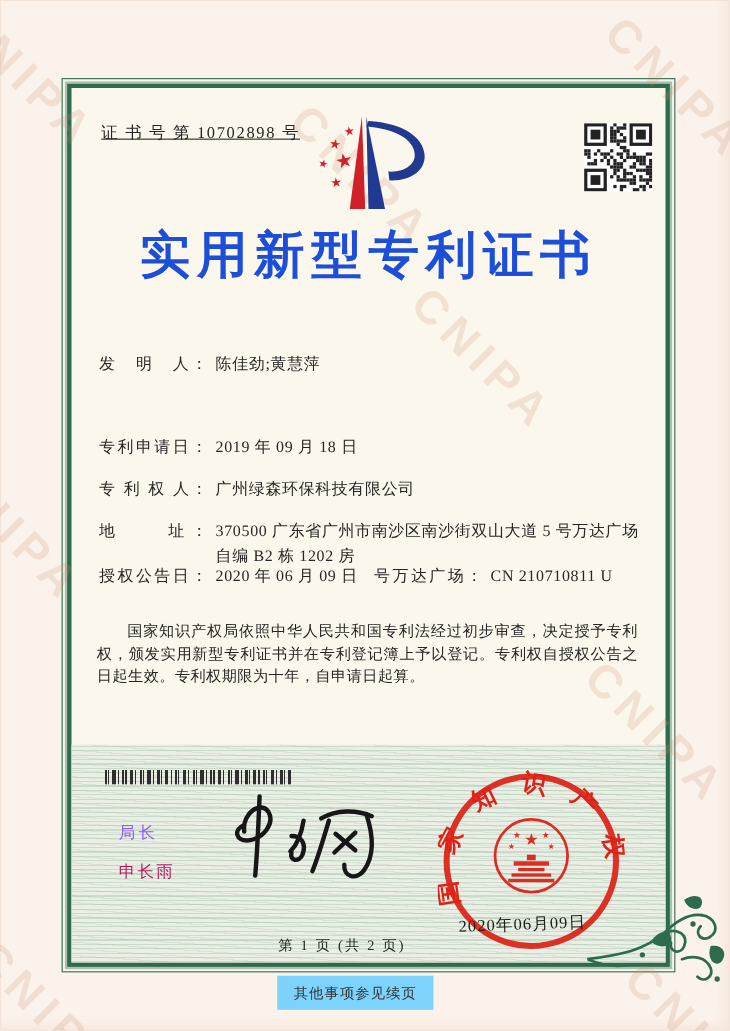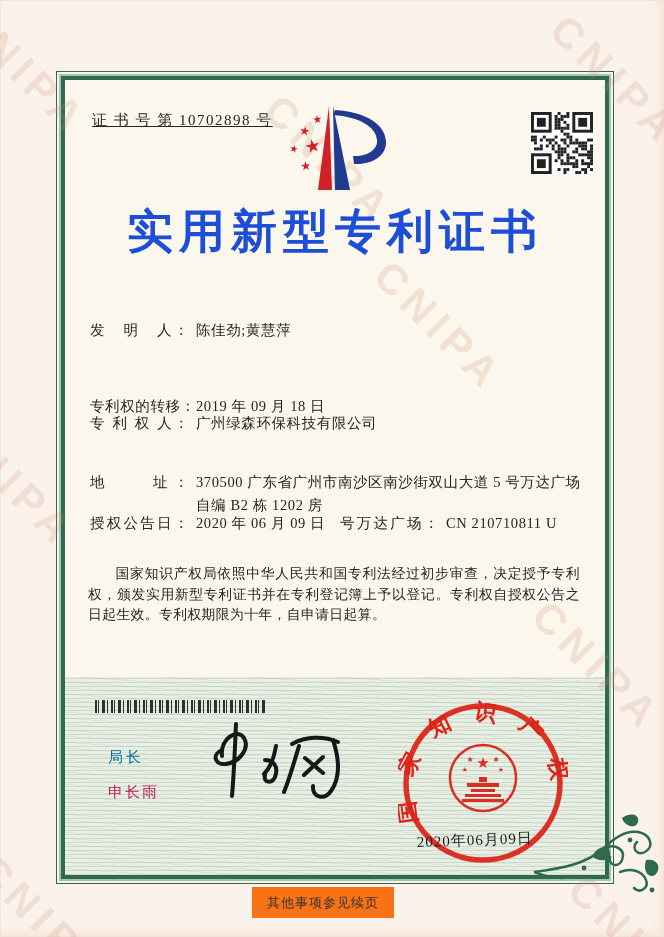--- a/index.html
+++ b/index.html
@@ -33,28 +33,28 @@
   .row{position:absolute;left:90px;font-size:14.5px;white-space:nowrap;z-index:5;letter-spacing:0.6px;}
   .lbl{display:inline-block;width:99px;text-align:justify;text-align-last:justify;
     -moz-text-align-last:justify;margin-right:7px;}
   .paras{position:absolute;left:88px;top:564px;width:492px;font-size:13.8px;
     line-height:20.5px;text-align:justify;letter-spacing:0.4px;z-index:5;}
   .paras p{margin:0;text-indent:2em;}
   .barcode{position:absolute;left:95px;top:700px;width:170px;height:13px;z-index:5;
     background:repeating-linear-gradient(90deg,#2e2e2e 0 2px,rgba(0,0,0,0) 2px 3px,
       #2e2e2e 3px 4px,rgba(0,0,0,0) 4px 7px,#2e2e2e 7px 10px,rgba(0,0,0,0) 10px 12px,
       #2e2e2e 12px 13px,rgba(0,0,0,0) 13px 16px);}
-  .officer-title{position:absolute;left:108px;top:748px;font-size:15px;letter-spacing:3px;z-index:5;color:#0369a1;}
+  .officer-title{position:absolute;left:108px;top:748px;font-size:15px;letter-spacing:3px;z-index:5;color:#8b5cf6;}
   .officer-name{position:absolute;left:108px;top:783px;font-size:15px;letter-spacing:2px;z-index:5;color:#be185d;}
   .sig{position:absolute;left:192px;top:716px;z-index:5;}
   .seal{position:absolute;left:398px;top:698px;z-index:6;}
   .pagenum{position:absolute;left:56px;top:851px;width:510px;text-align:center;
     font-size:13px;letter-spacing:2px;z-index:5;}
   .flourish{position:absolute;left:534px;top:810px;z-index:7;}
-  .note{position:absolute;left:252px;top:887px;width:142px;height:31px;background:#f97316;
+  .note{position:absolute;left:252px;top:887px;width:142px;height:31px;background:#7dd3fc;
     text-align:center;line-height:31px;font-size:13px;letter-spacing:1px;z-index:5;color:#333;}
 </style>
 </head>
 <body>
 
 <div class="sheet">
 
   <span class="wm" style="left:-18px;top:-4px">CNIPA</span>
   <span class="wm" style="left:574px;top:6px">CNIPA</span>
   <span class="wm" style="left:288px;top:86px">CNIPA</span>
@@ -224,23 +224,23 @@
         <rect x="6" y="48" width="9" height="9" fill="#222"></rect>
       </svg>
   </div>
 
   <div class="title">实用新型专利证书</div>
 
   <div class="row" style="top:321px">
     <span class="lbl">发　明　人：</span><span>陈佳劲;黄慧萍</span>
   </div>
   <div class="row" style="top:397px">
-    <span class="lbl">专利权的转移：</span><span>2019 年 09 月 18 日</span>
-  </div>
-  <div class="row" style="top:414px">
+    <span class="lbl">专利申请日：</span><span>2019 年 09 月 18 日</span>
+  </div>
+  <div class="row" style="top:435px">
     <span class="lbl">专 利 权 人：</span><span>广州绿森环保科技有限公司</span>
   </div>
   <div class="row" style="top:473px">
     <span class="lbl">地　　址：</span><span>370500 广东省广州市南沙区南沙街双山大道 5 号万达广场</span>
   </div>
   <div class="row" style="left:196px;top:496px">自编 B2 栋 1202 房</div>
   <div class="row" style="top:514px">
     <span class="lbl">授权公告日：</span><span>2020 年 06 月 09 日</span>
   </div>
   <div class="row" style="left:340px;top:514px">
@@ -291,20 +291,21 @@
         <rect x="-4" y="-3" width="8" height="5"></rect>
         <rect x="-16" y="3" width="32" height="4"></rect>
         <rect x="-12" y="9" width="24" height="3"></rect>
         <rect x="-18" y="14" width="36" height="3"></rect>
         <rect x="-21" y="19" width="42" height="3"></rect>
       </g>
       <text x="77" y="147" font-size="15" fill="#1f1d1c" text-anchor="middle" letter-spacing="1" transform="rotate(-2 77 147)">2020年06月09日</text>
     </svg>
   </div>
 
+  <div class="pagenum">第 1 页 (共 2 页)</div>
 
   <div class="flourish">
     <svg width="128" height="96" viewBox="0 0 128 96">
       <g stroke="#2e6b4e" stroke-width="2.5" fill="none" stroke-linecap="round">
         <path d="M0,62 C 30,58 52,54 70,38 C 80,28 92,20 104,22"></path>
         <path d="M0,62 C 12,67 24,70 38,67"></path>
         <path d="M70,38 C 82,33 92,40 88,50 C 85,58 74,56 76,47"></path>
         <path d="M104,22 C 116,24 121,36 111,42 C 103,46 97,38 103,32"></path>
         <path d="M86,62 C 96,58 108,60 112,70 C 115,78 106,84 100,78"></path>
       </g>

